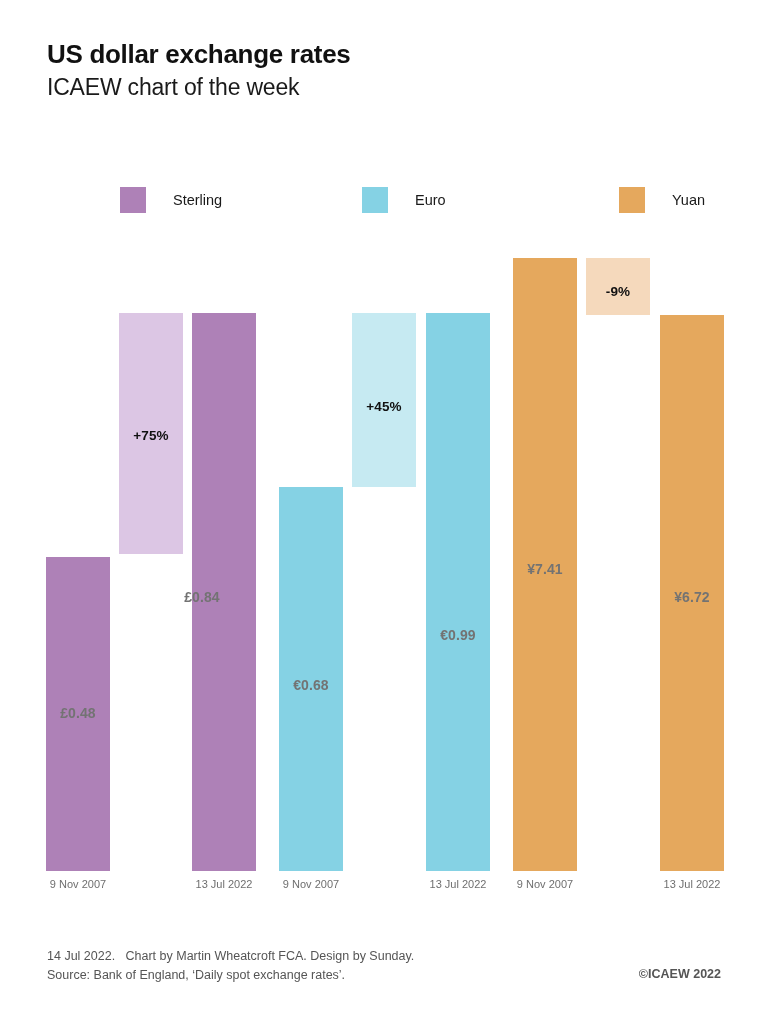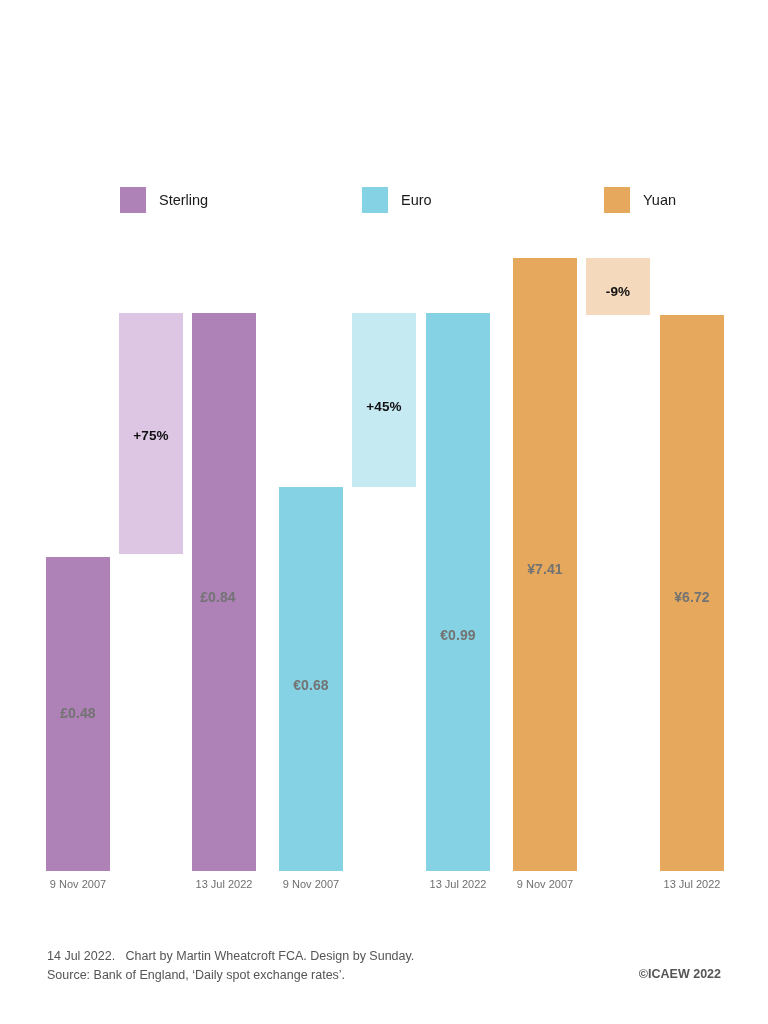--- a/index.html
+++ b/index.html
@@ -57,21 +57,21 @@
     display: flex;
     align-items: center;
     height: 30px;
   }
   .legend-swatch {
     width: 26px;
     height: 26px;
     flex: 0 0 auto;
   }
   .legend-label {
-    margin-left: 13px;
+    margin-left: 27px;
     font-size: 14.5px;
     color: #1a1a1a;
     white-space: nowrap;
   }
 
   
   .plot {
     position: absolute;
     left: 0;
     top: 0;
@@ -140,43 +140,47 @@
     font-size: 12.5px;
     color: #555555;
     font-weight: bold;
   }
 </style>
 </head>
 <body>
 
 <div id="page">
 
+  <div class="header">
+    <h1 class="chart-title">US dollar exchange rates</h1>
+    <h2 class="chart-subtitle">ICAEW chart of the week</h2>
+  </div>
 
   <div class="legend" id="legend">
       <div class="legend-item" style="left: 73px;">
         <span class="legend-swatch" style="background: rgb(174, 129, 183);"></span>
         <span class="legend-label">Sterling</span>
       </div>
       <div class="legend-item" style="left: 315px;">
         <span class="legend-swatch" style="background: rgb(133, 210, 228);"></span>
         <span class="legend-label">Euro</span>
       </div>
-      <div class="legend-item" style="left: 557px;">
+      <div class="legend-item" style="left: 572px;">
         <span class="legend-swatch" style="background: rgb(229, 168, 93);"></span>
         <span class="legend-label">Yuan</span>
       </div>
     </div>
 
   <div class="plot" id="plot">
       <div class="bar" style="left: 46px; top: 557px; width: 64px; height: 314px; background: rgb(174, 129, 183);"></div>
       <div class="bar-value" style="position: absolute; left: 46px; width: 64px; top: 705px;">£0.48</div>
       <div class="bar" style="left: 119px; top: 313px; width: 64px; height: 241px; background: rgb(220, 198, 228);"></div>
       <div class="delta-value" style="position: absolute; left: 119px; width: 64px; top: 428px;">+75%</div>
       <div class="bar" style="left: 192px; top: 313px; width: 64px; height: 558px; background: rgb(174, 129, 183);"></div>
-      <div class="bar-value" style="position: absolute; left: 192px; width: 52px; top: 589px;">£0.84</div>
+      <div class="bar-value" style="position: absolute; left: 176px; width: 52px; top: 589px;">£0.84</div>
       <div class="bar" style="left: 279px; top: 487px; width: 64px; height: 384px; background: rgb(133, 210, 228);"></div>
       <div class="bar-value" style="position: absolute; left: 279px; width: 64px; top: 677px;">€0.68</div>
       <div class="bar" style="left: 352px; top: 313px; width: 64px; height: 174px; background: rgb(198, 234, 242);"></div>
       <div class="delta-value" style="position: absolute; left: 352px; width: 64px; top: 399px;">+45%</div>
       <div class="bar" style="left: 426px; top: 313px; width: 64px; height: 558px; background: rgb(133, 210, 228);"></div>
       <div class="bar-value" style="position: absolute; left: 426px; width: 64px; top: 590px; margin-top: 37px;">€0.99</div>
       <div class="bar" style="left: 513px; top: 258px; width: 64px; height: 613px; background: rgb(229, 168, 93);"></div>
       <div class="bar-value" style="position: absolute; left: 513px; width: 64px; top: 561px;">¥7.41</div>
       <div class="bar" style="left: 586px; top: 258px; width: 64px; height: 57px; background: rgb(245, 217, 188);"></div>
       <div class="delta-value" style="position: absolute; left: 586px; width: 64px; top: 284px;">-9%</div>

